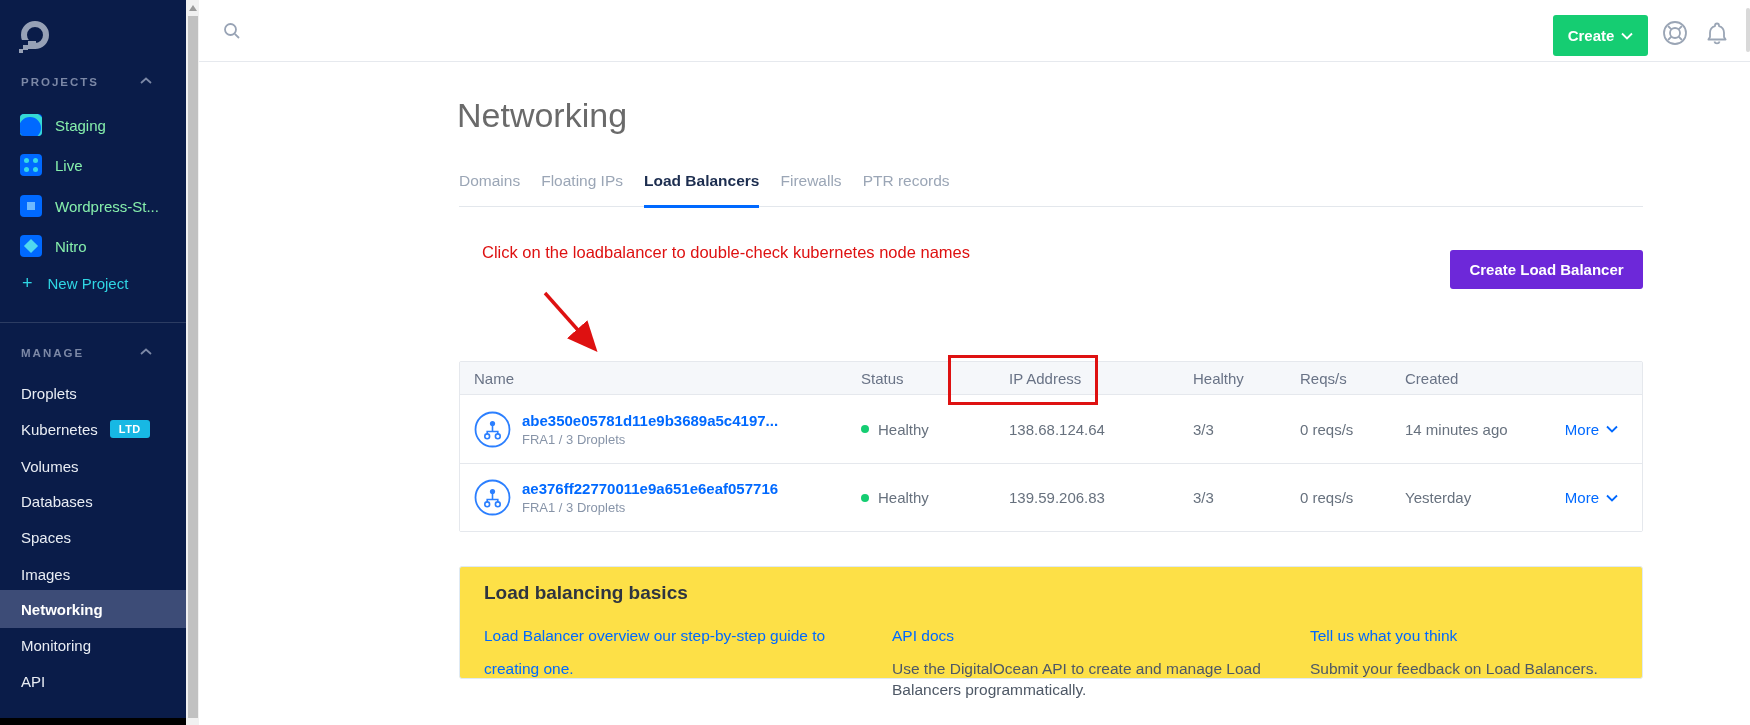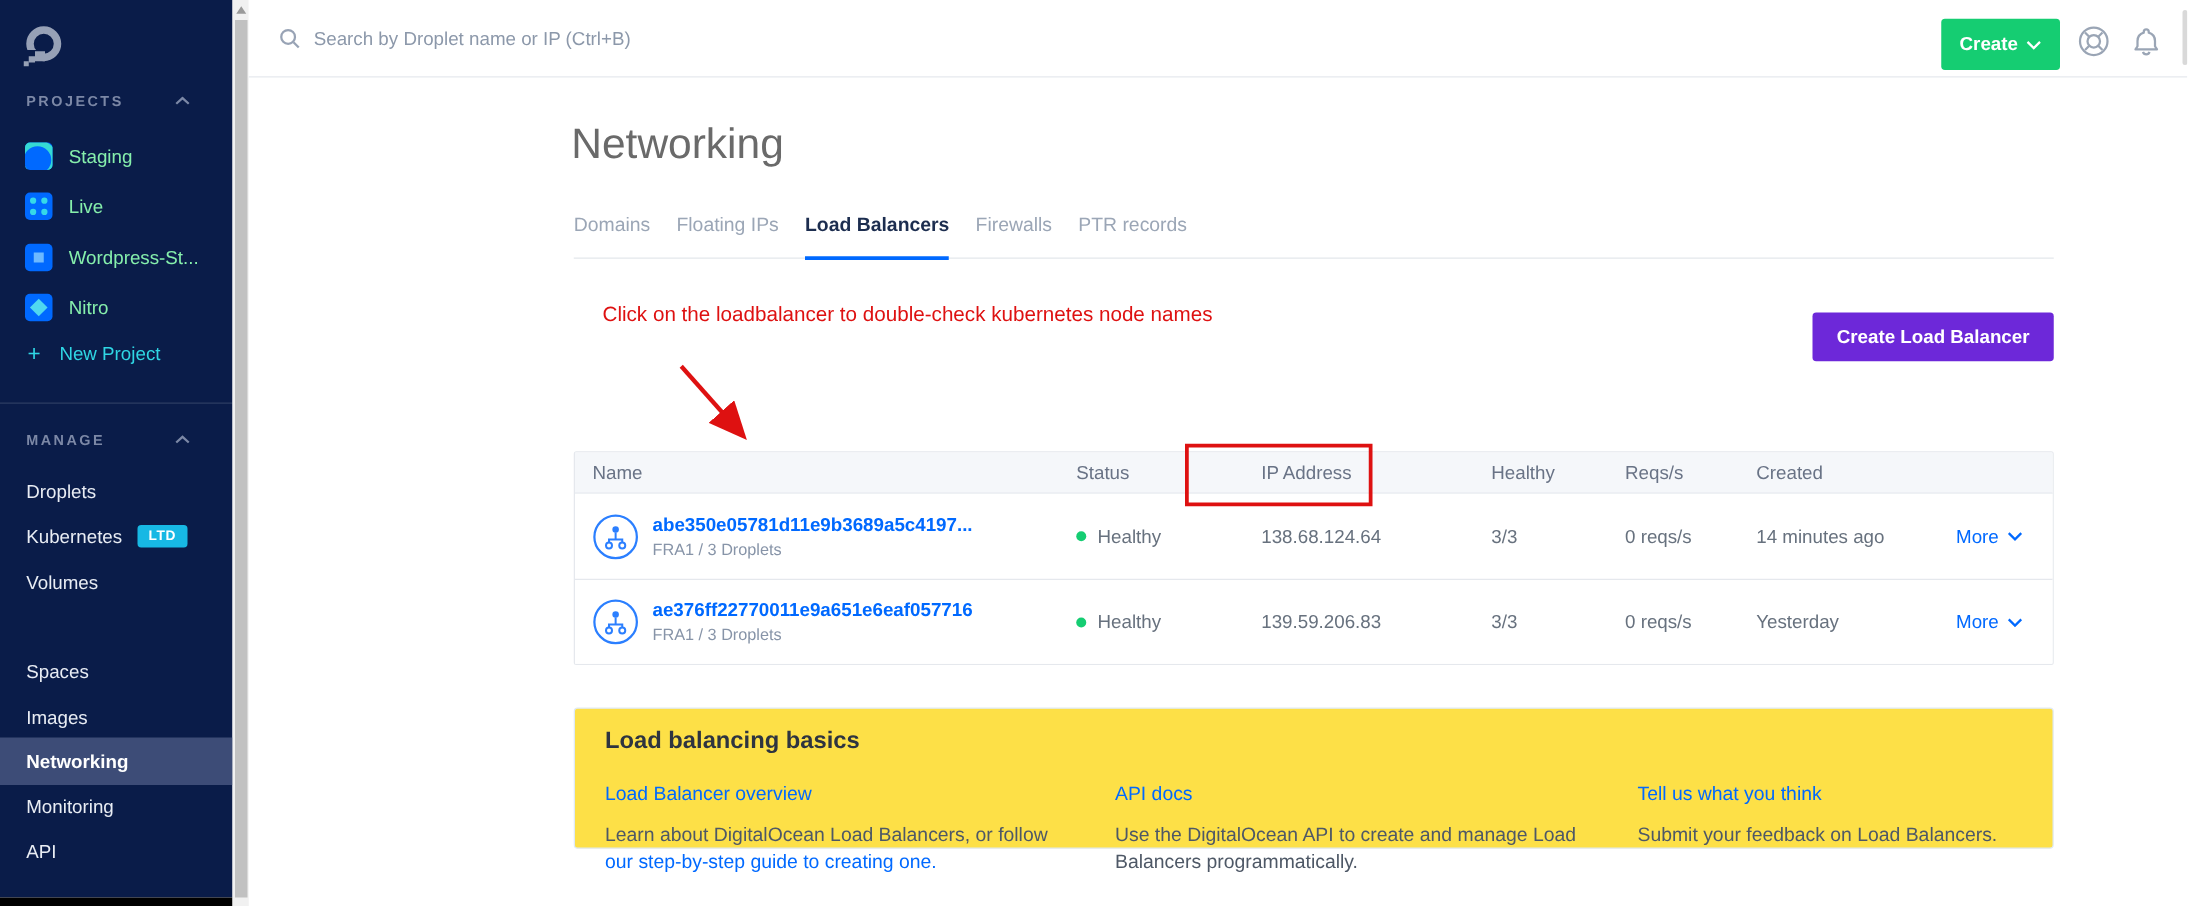--- a/index.html
+++ b/index.html
@@ -151,20 +151,23 @@
     <div class="manage-item" style="top:375px;">
       <span>Droplets</span>
     </div>
     <div class="manage-item" style="top:411px;">
       <span>Kubernetes</span>
       <span class="ltd-badge">LTD</span>
     </div>
     <div class="manage-item" style="top:448px;">
       <span>Volumes</span>
     </div>
+    <div class="manage-item" style="top:483px;">
+      <span>Databases</span>
+    </div>
     <div class="manage-item" style="top:519px;">
       <span>Spaces</span>
     </div>
     <div class="manage-item" style="top:556px;">
       <span>Images</span>
     </div>
     <div class="manage-item active" style="top:590px;">
       <span>Networking</span>
     </div>
     <div class="manage-item" style="top:627px;">
@@ -180,21 +183,20 @@
     <div class="scroll-arrow-up"></div>
     <div class="side-scroll-thumb"></div>
   </div>
 
   <header class="topbar">
     <div class="search-wrap">
       <svg width="18" height="18" viewBox="0 0 18 18">
         <circle cx="7.5" cy="7.5" r="5.5" fill="none" stroke="#98a3b5" stroke-width="1.8"></circle>
         <line x1="11.8" y1="11.8" x2="16" y2="16" stroke="#98a3b5" stroke-width="1.8"></line>
       </svg>
-      <input class="search-input" type="text" placeholder="Search by Droplet name or IP (Ctrl+B)" style="">
     </div>
     <button class="create-btn">
       <span>Create</span>
       <svg width="12" height="8" viewBox="0 0 12 8">
         <polyline points="1,1.5 6,6.5 11,1.5" fill="none" stroke="#ffffff" stroke-width="1.8"></polyline>
       </svg>
     </button>
     <button class="icon-btn help-btn">
       <svg width="30" height="30" viewBox="0 0 30 30">
         <circle cx="15" cy="15" r="11" fill="none" stroke="#9aa5b5" stroke-width="1.8"></circle>
@@ -310,21 +312,20 @@
     </div>
   </section>
 
   <div class="red-box"></div>
 
   <section class="basics">
     <div class="basics-title">Load balancing basics</div>
     <div class="basics-cols">
       <div class="bcol bcol-1">
         <span class="blink">Load Balancer overview</span>
-        <div>Learn about DigitalOcean Load Balancers, or follow</div>
         <span class="blink2">our step-by-step guide to creating one.</span>
       </div>
       <div class="bcol bcol-2">
         <span class="blink">API docs</span>
         <div>Use the DigitalOcean API to create and manage Load Balancers programmatically.</div>
       </div>
       <div class="bcol bcol-3">
         <span class="blink">Tell us what you think</span>
         <div>Submit your feedback on Load Balancers.</div>
       </div>

